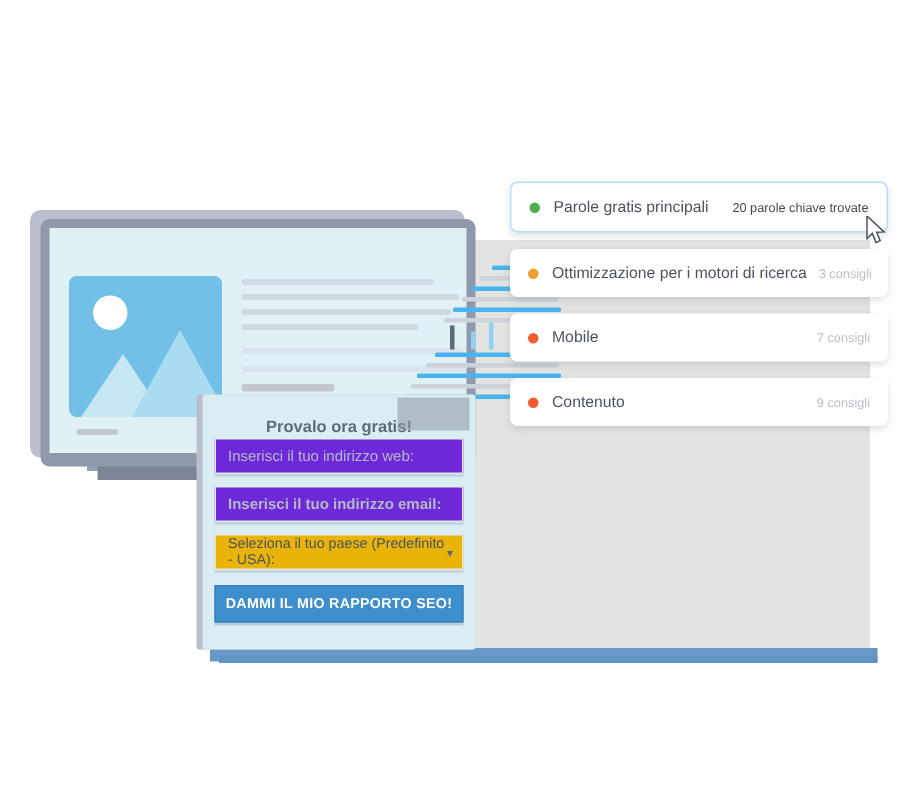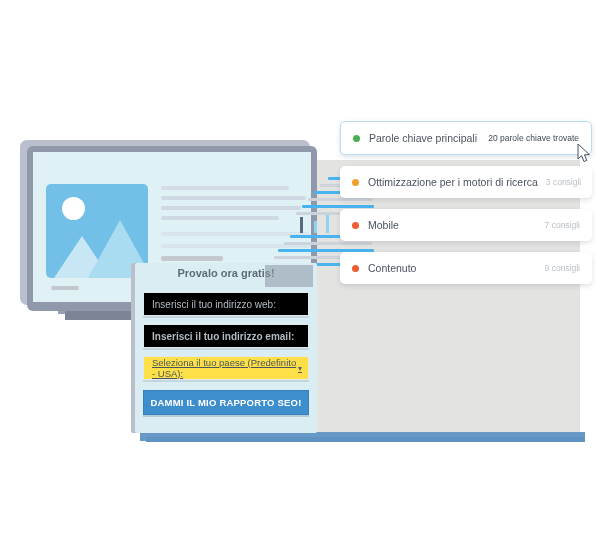--- a/index.html
+++ b/index.html
@@ -218,21 +218,21 @@
     left: 135px;
     top: 263px;
     width: 182px;
     height: 170px;
     background: #d9edf3;
     border-radius: 2px;
     padding: 0;
   }
   .form-title {
     position: absolute;
-    left: 0; top: 4px;
+    left: 0; top: 16px;
     width: 182px;
     text-align: center;
     font-size: 11px;
     font-weight: bold;
     color: #2d3a46;
     opacity: .72;
     filter: blur(.4px);
   }
   .form-title-mask {
     position: absolute;
@@ -241,49 +241,48 @@
     width: 48px;
     height: 22px;
     background: #8d96a6;
     opacity: .55;
   }
   .field {
     position: absolute;
     left: 8px;
     width: 166px;
     height: 24px;
-    background: #000000;
+    background: #6d28d9;
     border: 1px solid #e6e9ec;
     box-sizing: border-box;
     display: flex;
     align-items: center;
     padding: 0 8px;
     font-size: 10px;
     color: #b3bbc2;
     box-shadow: 0 2px 0 rgba(140,150,165,.28);
   }
   .field.f1 { top: 29px; }
   .field.f2 { top: 61px; font-weight: bold; }
   .select {
     position: absolute;
     left: 8px;
     top: 93px;
     width: 166px;
     height: 24px;
-    background: #fde047;
+    background: #eab308;
     border: 1px solid #e6e9ec;
     box-sizing: border-box;
     display: flex;
     align-items: center;
     justify-content: space-between;
     padding: 0 6px 0 8px;
     font-size: 9.5px;
     color: #4a5560;
     box-shadow: 0 2px 0 rgba(140,150,165,.28);
-    text-decoration: underline;
   }
   .select .chev { font-size: 8px; color: #5b6670; }
   .cta {
     position: absolute;
     left: 8px;
     top: 127px;
     width: 166px;
     height: 25px;
     background: #3d8ecd;
     border: 1px solid #3580bd;
@@ -422,21 +421,21 @@
     <div class="cta">
       <span>DAMMI IL MIO RAPPORTO SEO!</span>
     </div>
   </div>
   <div class="form-title-mask"></div>
 
   <div class="cards">
 
     <div class="card first">
       <span class="dot" style="background:#4caf50"></span>
-      <span class="card-label">Parole chiave principali</span>
+      <span class="card-label">Parole gratis principali</span>
       <span class="card-meta">20 parole chiave trovate</span>
       <span class="cursor">
         <svg width="14" height="19" viewBox="0 0 14 19">
           <path d="M1 0 L1 15 L4.6 11.6 L7 17.6 L9.8 16.4 L7.4 10.8 L12.4 10.6 Z" fill="#ffffff" stroke="#4a5360" stroke-width="1"></path>
         </svg>
       </span>
     </div>
 
 
     <div class="card">

